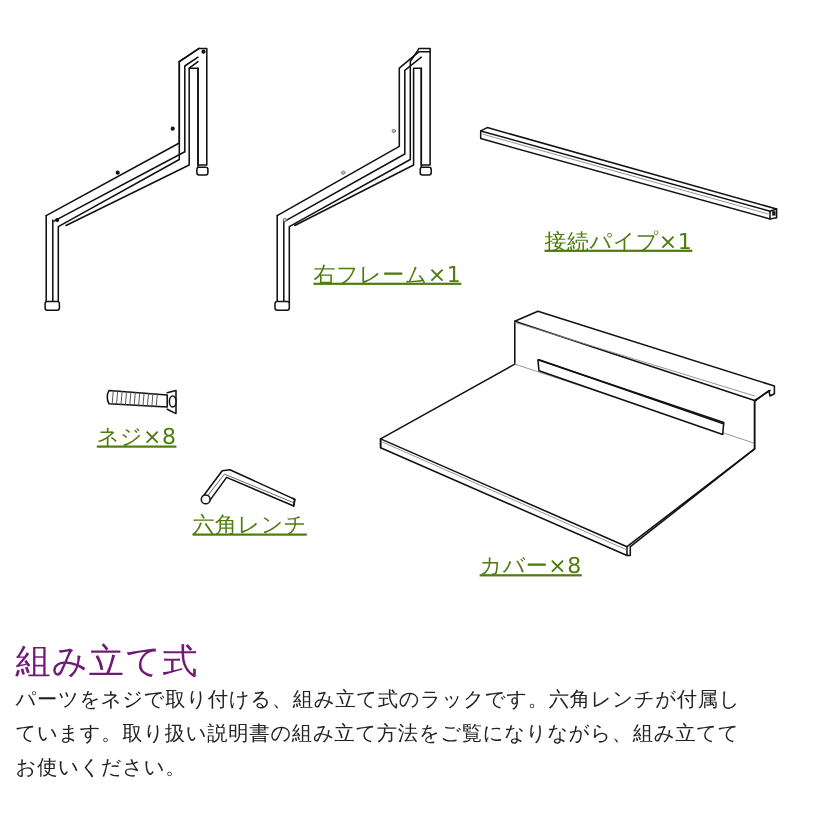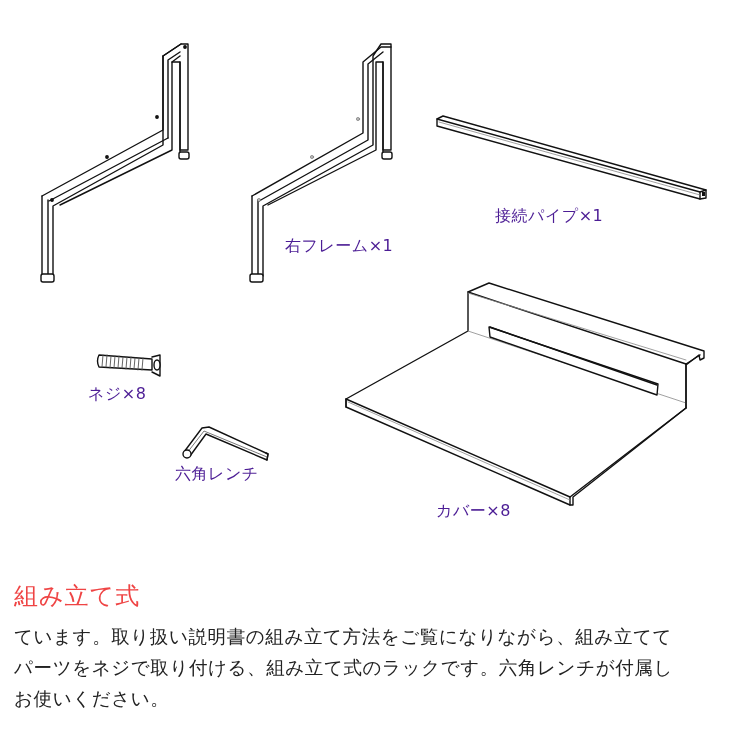--- a/index.html
+++ b/index.html
@@ -1,21 +1,21 @@
 <!DOCTYPE html>
 <html><head>
 <meta charset="utf-8">
 <style>
   html, body { margin: 0; padding: 0; background: #ffffff; }
   body { width: 740px; height: 740px; position: relative; overflow: hidden;
          font-family: "DejaVu Sans", "Liberation Sans", sans-serif; color: #1a1a1a; }
   .figure { position: absolute; left: 0; top: 0; width: 740px; height: 560px; }
   .figure svg { position: absolute; left: 0; top: 0; }
-  .part-label { position: absolute; font-size: 16px; color: #4c1d95; white-space: nowrap; letter-spacing: 0.5px; }
-  .title { position: absolute; left: 14px; top: 580px; font-size: 24px; color: #ef4444; letter-spacing: 1px; }
+  .part-label { position: absolute; font-size: 20px; color: #4d7c0f; white-space: nowrap; letter-spacing: 0.5px; text-decoration: underline; }
+  .title { position: absolute; left: 14px; top: 580px; font-size: 32px; color: #701a75; letter-spacing: 1px; }
   .body-text { position: absolute; left: 14px; top: 621px; width: 720px; font-size: 18.5px;
                line-height: 31px; color: #222; letter-spacing: 0.6px; }
   .body-text p { margin: 0; white-space: nowrap; }
 </style>
 </head>
 <body>
 
 <div class="figure">
   <svg width="740" height="560" viewBox="0 0 740 560" fill="none" stroke="#111" stroke-width="1.4" stroke-linejoin="round" stroke-linecap="round">
 
@@ -102,16 +102,16 @@
   <span class="part-label" style="left:285px; top:236px;">右フレーム×1</span>
   <span class="part-label" style="left:495px; top:206px;">接続パイプ×1</span>
   <span class="part-label" style="left:88px; top:384px;">ネジ×8</span>
   <span class="part-label" style="left:175px; top:464px;">六角レンチ</span>
   <span class="part-label" style="left:436px; top:501px;">カバー×8</span>
 </div>
 
 <div class="title">組み立て式</div>
 
 <div class="body-text">
+  <p>パーツをネジで取り付ける、組み立て式のラックです。六角レンチが付属し</p>
   <p>ています。取り扱い説明書の組み立て方法をご覧になりながら、組み立てて</p>
-  <p>パーツをネジで取り付ける、組み立て式のラックです。六角レンチが付属し</p>
   <p>お使いください。</p>
 </div>
 
 </body></html>

